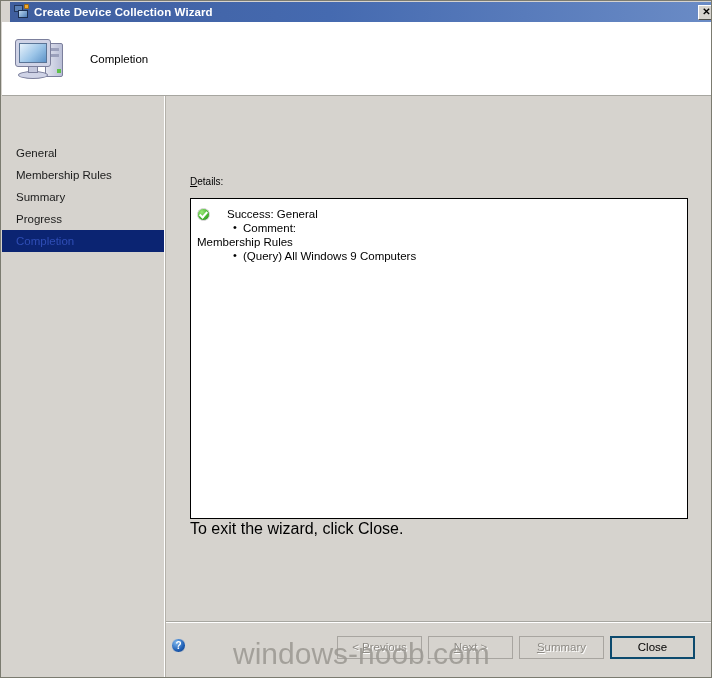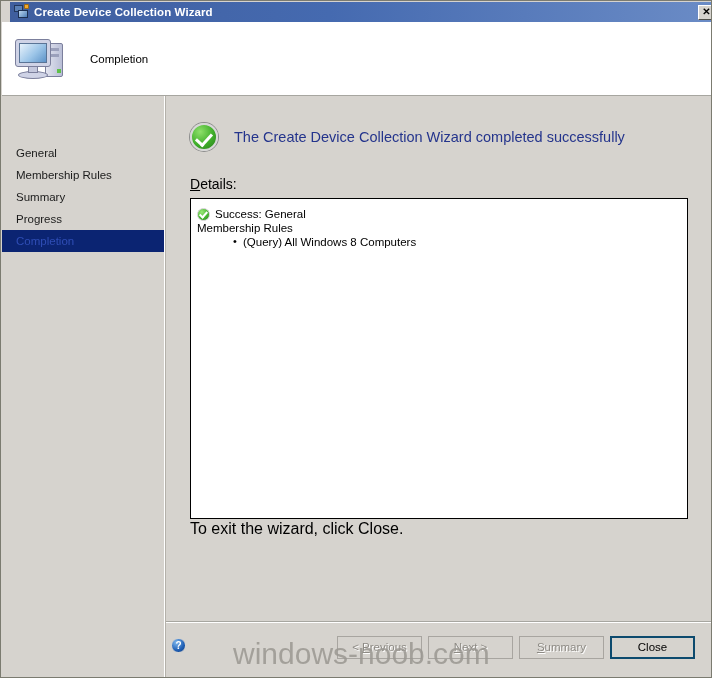--- a/index.html
+++ b/index.html
@@ -248,41 +248,42 @@
   #success-text {
     margin-left: 16px;
     font-size: 14.5px;
     color: #24348c;
     white-space: nowrap;
   }
 
   #details-label {
     position: absolute;
     left: 24px; top: 80px;
-    font-size: 14px;
+    font-size: 10px;
     color: #000000;
   }
   #details-label .acc { text-decoration: underline; }
 
   #details-box {
     position: absolute;
     left: 24px; top: 102px;
     width: 498px; height: 321px;
     background: #ffffff;
     border: 1px solid #000000;
     box-sizing: border-box;
     overflow: hidden;
     padding: 8px 6px;
   }
   .detail-head {
     display: flex;
     align-items: flex-start;
     font-size: 11.5px;
     color: #000000;
     line-height: 14px;
+    gap: 12px;
   }
   .small-check {
     width: 13px; height: 13px;
     border-radius: 50%;
     background: radial-gradient(circle at 34% 28%, #9ae878 0%, #49b832 55%, #2e8420 100%);
     border: 1px solid #cfcfcf;
     box-sizing: border-box;
     position: relative;
     flex: 0 0 auto;
     margin-right: 5px;
@@ -442,37 +443,34 @@
     <div class="nav-item">Membership Rules</div>
     <div class="nav-item">Summary</div>
     <div class="nav-item">Progress</div>
     <div class="nav-item selected">Completion</div>
   </div>
   <div id="sidebar-divider"></div>
   <div id="sidebar-divider2"></div>
 
   <div id="content">
 
-    <div id="success-row">
-      <div class="check-badge"></div>
-      <div id="success-text">The Create Device Collection Wizard completed successfully</div>
-    </div>
 
     <div id="details-label"><span class="acc">D</span><span>etails:</span></div>
 
     <div id="details-box">
       <div class="detail-head">
         <span class="small-check"></span>
         <span>Success: General</span>
       </div>
       <ul class="detail-list">
+        <li>Comment:</li>
       </ul>
       <div class="detail-plain">Membership Rules</div>
       <ul class="detail-list">
-        <li>(Query) All Windows 8 Computers</li>
+        <li>(Query) All Windows 9 Computers</li>
       </ul>
     </div>
 
     <div id="exit-note">To exit the wizard, click Close.</div>
   </div>
 
   <div id="footer-sep-dark"></div>
   <div id="footer-sep-light"></div>
 
   <div id="footer">

